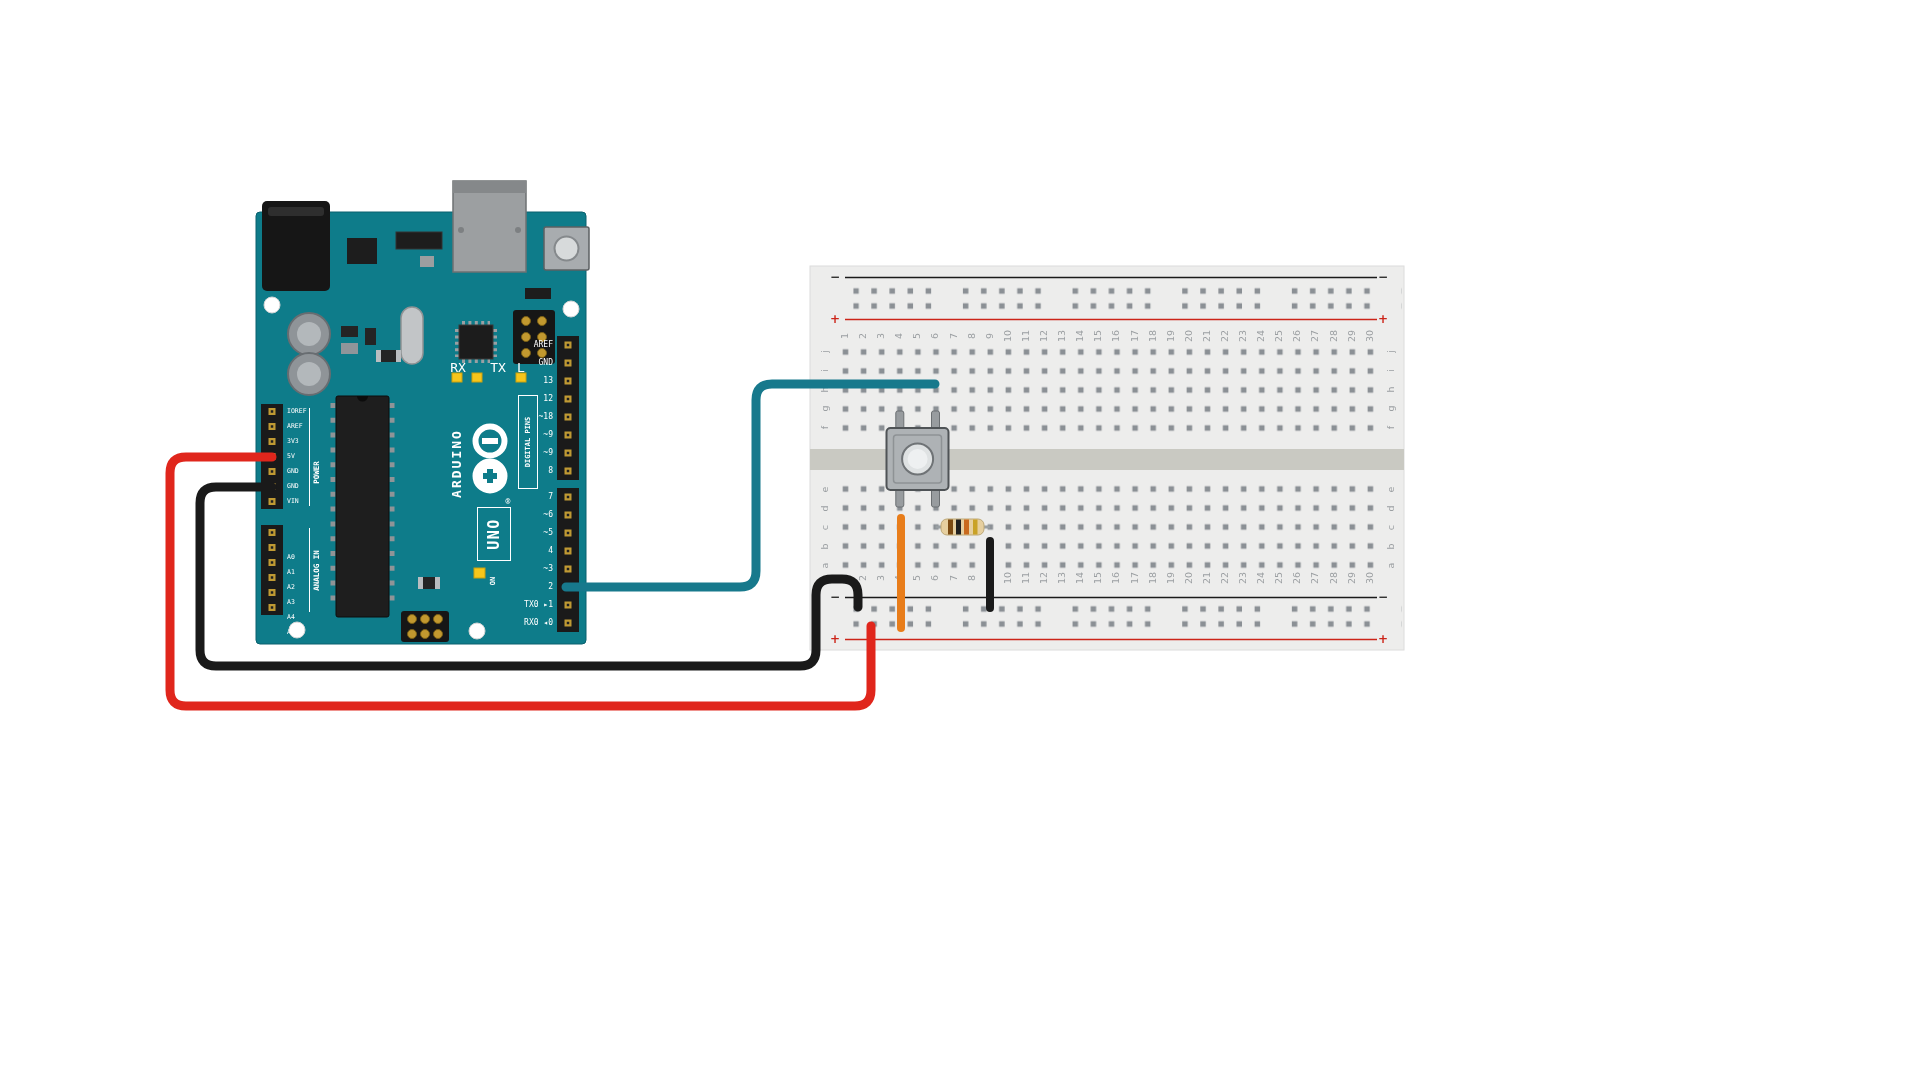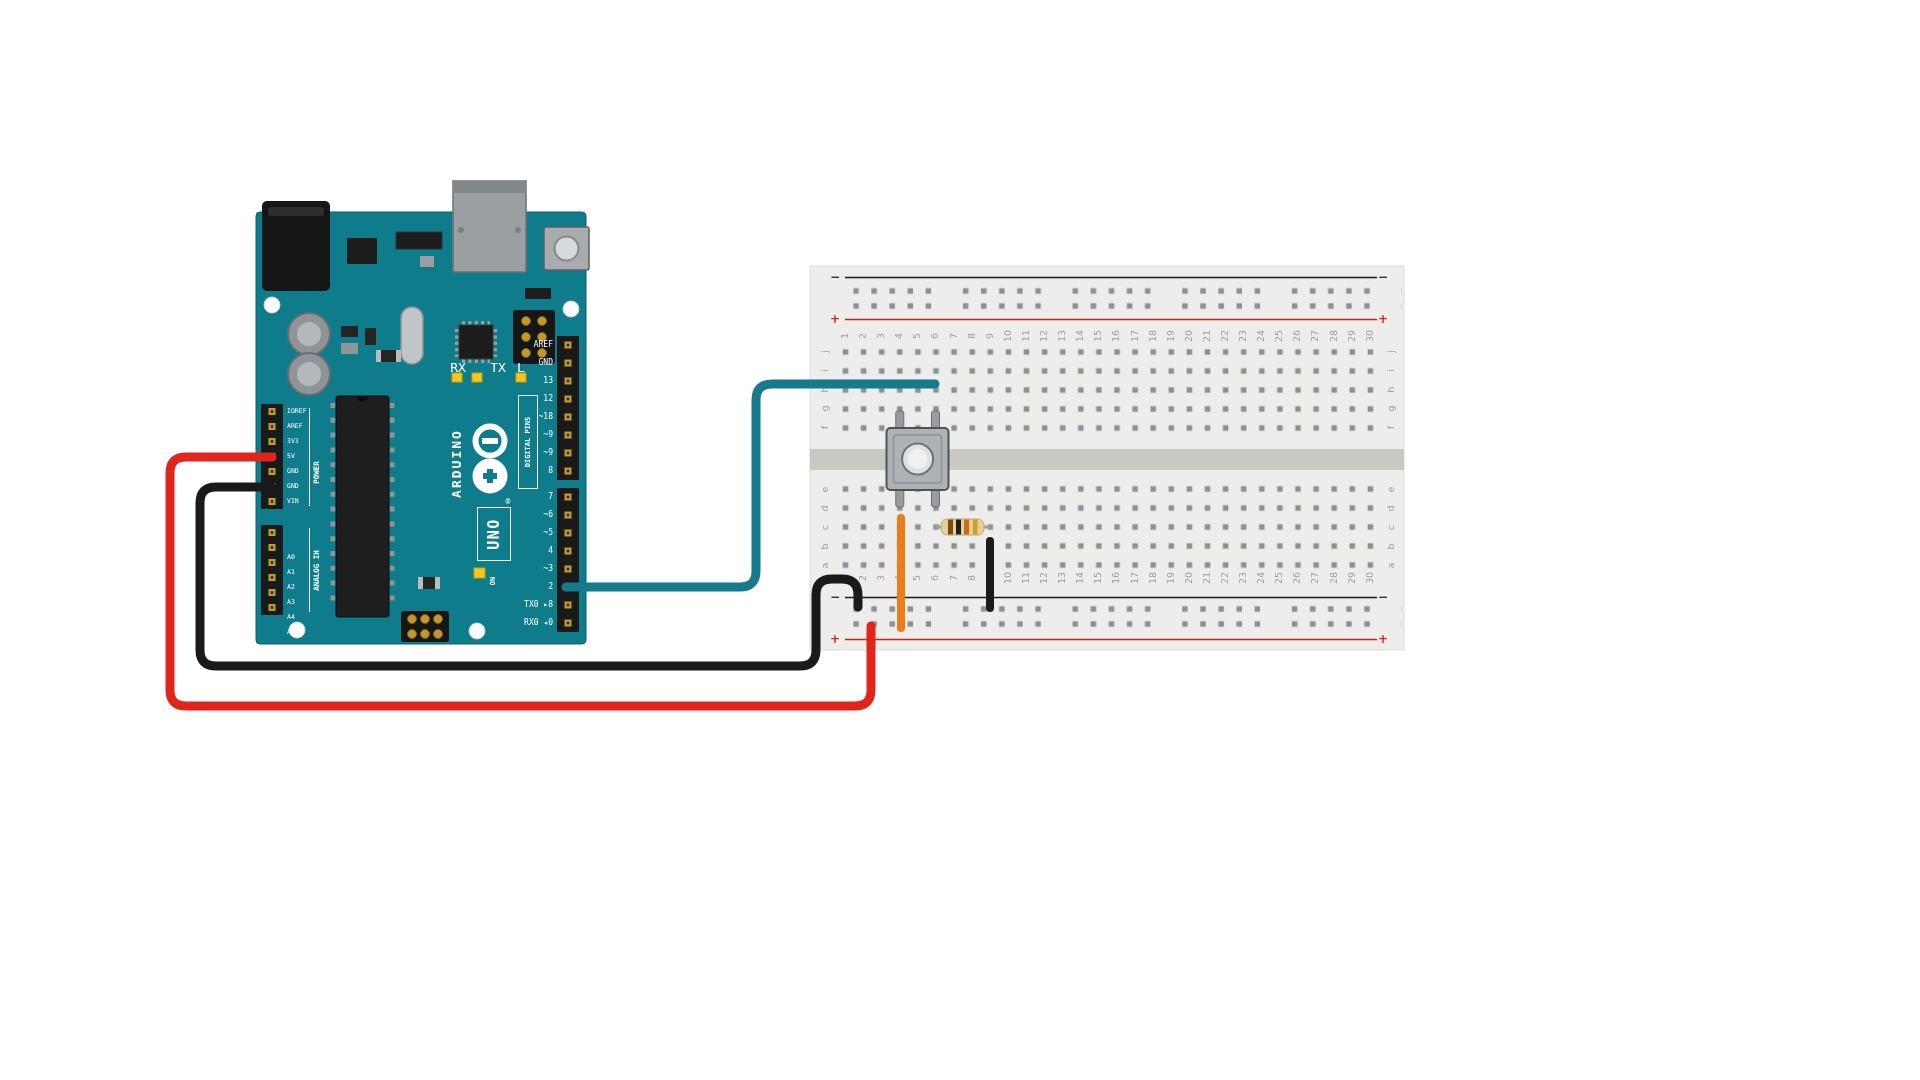--- a/index.html
+++ b/index.html
@@ -343,21 +343,21 @@
       <span>8</span>
     </div>
   <div class="pin-col rb" style="top:488px">
 
   <span>7</span>
       <span>~6</span>
       <span>~5</span>
       <span>4</span>
       <span>~3</span>
       <span>2</span>
-      <span>TX0 ▸8</span>
+      <span>TX0 ▸1</span>
       <span>RX0 ◂0</span>
     </div>
   <div class="pin-col lp" style="top:404px">
 
   <span>IOREF</span>
       <span>AREF</span>
       <span>3V3</span>
       <span>5V</span>
       <span>GND</span>
       <span>GND</span>

